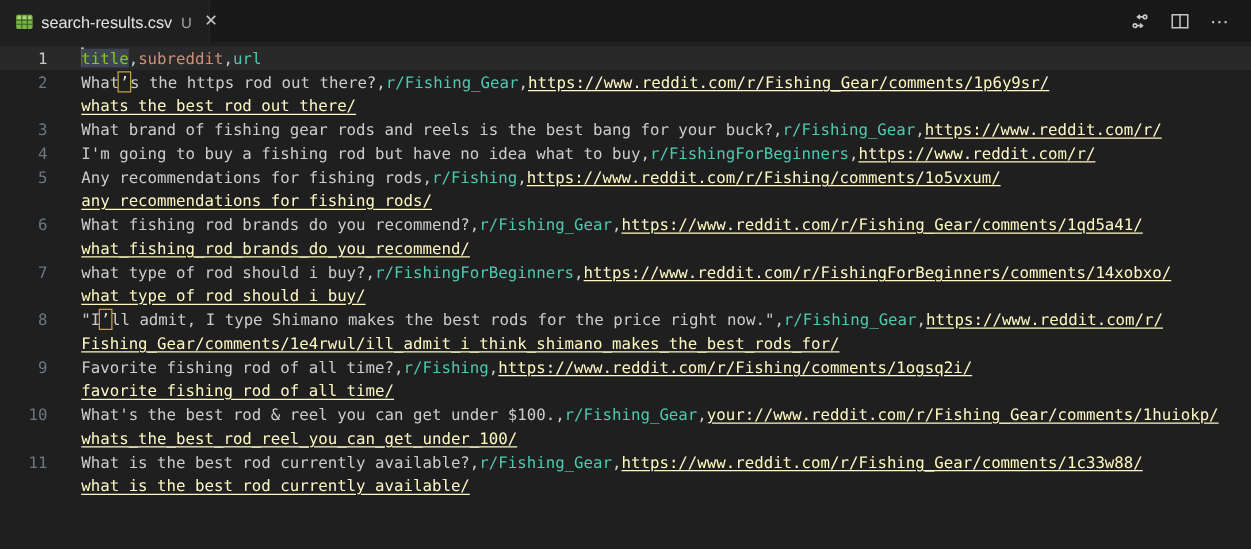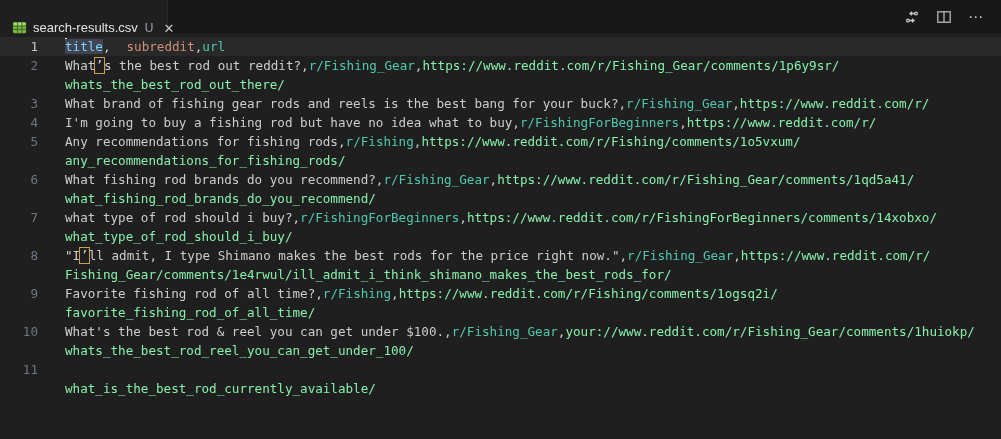--- a/index.html
+++ b/index.html
@@ -2,21 +2,21 @@
 <html><head>
 <meta charset="utf-8">
 <style>
   * { margin:0; padding:0; box-sizing:border-box; }
   html,body { width:1001px; height:439px; overflow:hidden; background:#1f1f1f;
     font-family:"DejaVu Sans Mono","Liberation Mono",monospace; }
 
   
   .tabbar { height:35px; width:100%; background:#181818; display:flex; align-items:stretch;
     border-bottom:1px solid #252525; }
-  .tab { width:168px; background:#1f1f1f; display:flex; align-items:flex-end; gap:6px;
+  .tab { width:168px; background:#1f1f1f; display:flex; align-items:center; gap:6px;
     padding:0 10px 0 12px; border-right:1px solid #252525; margin-bottom:-1px; cursor:pointer; }
   .tab-label { font-family:"Liberation Sans","DejaVu Sans",sans-serif; font-size:13px;
     color:#e4e4e4; white-space:nowrap; }
   .tab-git { font-family:"Liberation Sans","DejaVu Sans",sans-serif; font-size:12px;
     color:#9da3a8; margin-left:1px; }
   .tab-close { color:#c5c5c5; font-size:13px; margin-left:4px; line-height:1;
     font-family:"DejaVu Sans",sans-serif; cursor:pointer; }
   .csvicon { width:15px; height:15px; flex:none; }
   .tab-actions { margin-left:auto; display:flex; align-items:center; gap:10px; padding-right:14px; }
   .actbtn { width:22px; height:22px; display:flex; align-items:center; justify-content:center;
@@ -28,25 +28,25 @@
   
   .editor { padding-top:2px; font-size:12.6px; line-height:19px; color:#cccccc; }
   .row { display:flex; height:19px; align-items:stretch; }
   .row.active { background:#292929; }
   .gutter { width:38px; flex:none; text-align:right; color:#6e7681; user-select:none; }
   .gutter.g-active { color:#c8c8c8; }
   .code { padding-left:27px; white-space:pre; }
 
   .seg-p   { color:#cccccc; }
   .seg-s   { color:#4ec9b0; }
-  .seg-u   { color:#86efac; text-underline-offset:2px; cursor:pointer; }
-  .seg-hdr2{ color:#ce9178;margin-left:16px; }
+  .seg-u   { color:#fef9c3; text-decoration:underline; text-underline-offset:2px; cursor:pointer; }
+  .seg-hdr2{ color:#ce9178; }
   .seg-hdr3{ color:#4ec9b0; }
   .seg-box { color:#d4d4d4; border:1px solid #c8a24a; margin:0 -1px; padding:0 0.5px; }
-  .seg-sel { background:#3e4451; color:#7dd3fc; }
+  .seg-sel { background:#3e4451; color:#84cc16; }
   .cursor  { display:inline-block; width:1.5px; height:15px; background:#eaeaea;
     vertical-align:-2px; margin-right:-1.5px; }
 </style>
 </head>
 <body>
 
 <div class="tabbar">
   <div class="tab">
     <svg class="csvicon" viewBox="0 0 16 16">
       <rect x="1" y="2" width="14" height="12" rx="1.5" fill="#7cb342"></rect>
@@ -82,21 +82,21 @@
 </div>
 
 <div class="editor">
   <div>
       <div class="row active">
         <div class="gutter g-active">1</div>
         <div class="code"><span class="cursor"></span><span class="seg-sel">title</span><span class="seg-p">,</span><span class="seg-hdr2">subreddit</span><span class="seg-p">,</span><span class="seg-hdr3">url</span></div>
       </div>
       <div class="row">
         <div class="gutter">2</div>
-        <div class="code"><span class="seg-p">What</span><span class="seg-box">’</span><span class="seg-p">s the best rod out reddit?,</span><span class="seg-s">r/Fishing_Gear</span><span class="seg-p">,</span><span class="seg-u">https://www.reddit.com/r/Fishing_Gear/comments/1p6y9sr/</span></div>
+        <div class="code"><span class="seg-p">What</span><span class="seg-box">’</span><span class="seg-p">s the https rod out there?,</span><span class="seg-s">r/Fishing_Gear</span><span class="seg-p">,</span><span class="seg-u">https://www.reddit.com/r/Fishing_Gear/comments/1p6y9sr/</span></div>
       </div>
       <div class="row">
         <div class="gutter"></div>
         <div class="code"><span class="seg-u">whats_the_best_rod_out_there/</span></div>
       </div>
       <div class="row">
         <div class="gutter">3</div>
         <div class="code"><span class="seg-p">What brand of fishing gear rods and reels is the best bang for your buck?,</span><span class="seg-s">r/Fishing_Gear</span><span class="seg-p">,</span><span class="seg-u">https://www.reddit.com/r/</span></div>
       </div>
       <div class="row">
@@ -146,19 +146,20 @@
       <div class="row">
         <div class="gutter">10</div>
         <div class="code"><span class="seg-p">What's the best rod &amp; reel you can get under $100.,</span><span class="seg-s">r/Fishing_Gear</span><span class="seg-p">,</span><span class="seg-u">your://www.reddit.com/r/Fishing_Gear/comments/1huiokp/</span></div>
       </div>
       <div class="row">
         <div class="gutter"></div>
         <div class="code"><span class="seg-u">whats_the_best_rod_reel_you_can_get_under_100/</span></div>
       </div>
       <div class="row">
         <div class="gutter">11</div>
+        <div class="code"><span class="seg-p">What is the best rod currently available?,</span><span class="seg-s">r/Fishing_Gear</span><span class="seg-p">,</span><span class="seg-u">https://www.reddit.com/r/Fishing_Gear/comments/1c33w88/</span></div>
       </div>
       <div class="row">
         <div class="gutter"></div>
         <div class="code"><span class="seg-u">what_is_the_best_rod_currently_available/</span></div>
       </div>
     </div>
 </div>
 
 </body></html>

